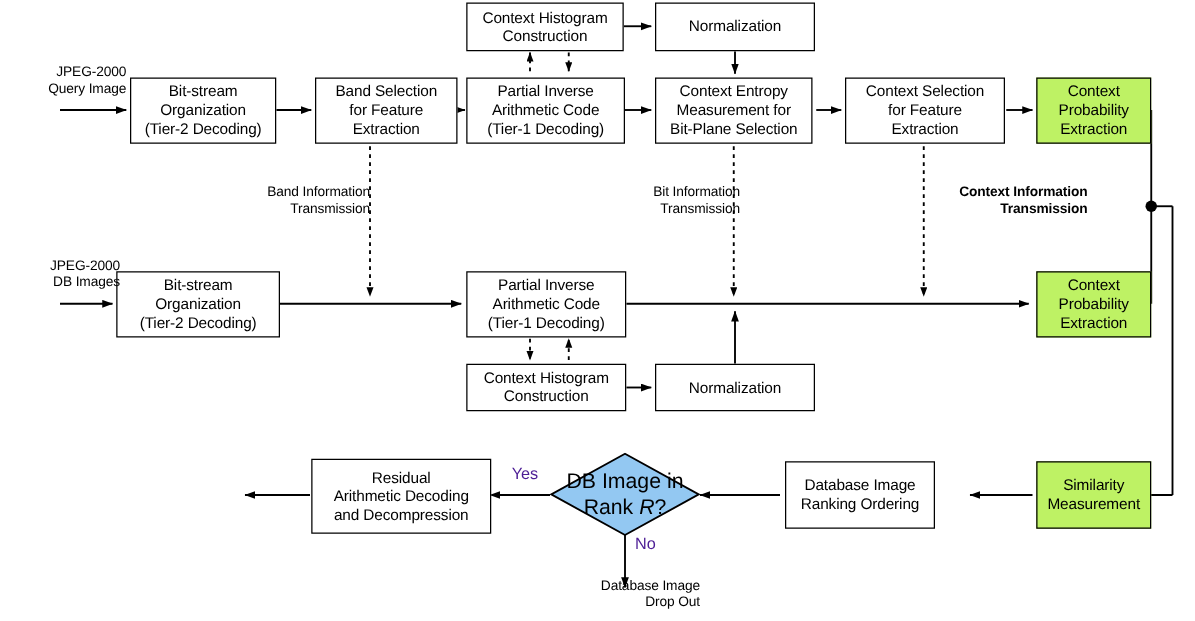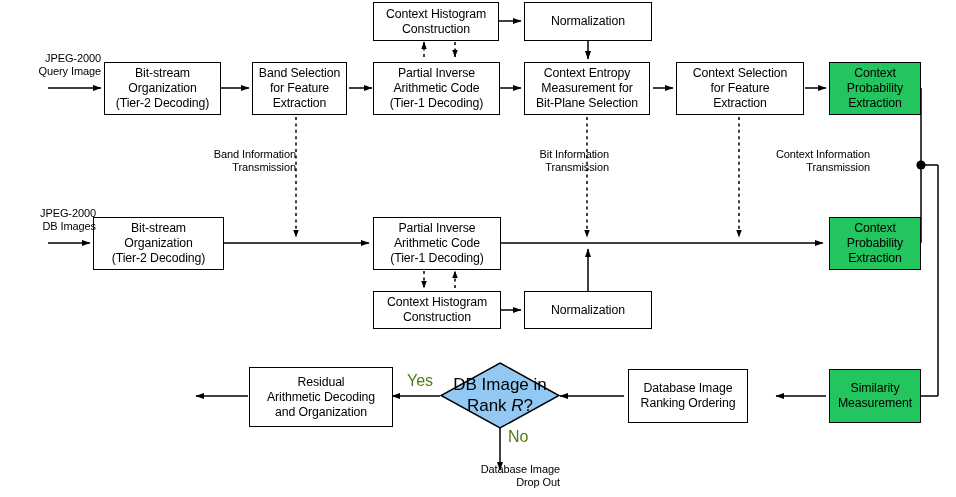--- a/index.html
+++ b/index.html
@@ -30,21 +30,21 @@
     display: flex;
     align-items: center;
     justify-content: center;
     text-align: center;
     font-size: 12.3px;
     line-height: 1.22;
     color: #000000;
     white-space: pre-line;
     letter-spacing: -0.1px;
   }
-  .node.blue { background: #22c55e; }
+  .node.blue { background: #bef264; }
   .diamond {
     position: absolute;
     box-sizing: border-box;
     display: flex;
     align-items: center;
     justify-content: center;
     text-align: center;
     font-size: 17px;
     line-height: 1.22;
     color: #000000;
@@ -64,23 +64,23 @@
     position: absolute;
     font-size: 11px;
     line-height: 1.22;
     color: #000000;
     text-align: right;
     white-space: pre-line;
     letter-spacing: -0.1px;
   }
   .edge-label {
     position: absolute;
-    font-size: 16px;
-    line-height: 1.22;
-    color: #4d7c0f;
+    font-size: 13px;
+    line-height: 1.22;
+    color: #4c1d95;
     text-align: center;
     white-space: pre-line;
   }
   .ital { font-style: italic; }
 </style>
 </head>
 <body>
 
 <div id="stage">
 
@@ -143,21 +143,21 @@
 
       <path d="M424,271 L424,288" marker-end="url(#arwd)"></path>
       <path d="M455,288 L455,271" marker-end="url(#arwd)"></path>
     </g>
   </svg>
 
   <div class="node" style="left:104px; top:62px; width:117px; height:53px;">Bit-stream
 Organization
 (Tier-2 Decoding)</div>
 
-  <div class="node" style="left:252px; top:62px; width:95px; height:53px;">Band Selection
+  <div class="node" style="left:252px; top:62px; width:114px; height:53px;">Band Selection
 for Feature
 Extraction</div>
 
   <div class="node" style="left:373px; top:62px; width:127px; height:53px;">Partial Inverse
 Arithmetic Code
 (Tier-1 Decoding)</div>
 
   <div class="node" style="left:524px; top:62px; width:126px; height:53px;">Context Entropy
 Measurement for
 Bit-Plane Selection</div>
@@ -187,21 +187,21 @@
 Probability
 Extraction</div>
 
   <div class="node" style="left:373px; top:291px; width:128px; height:38px;">Context Histogram
 Construction</div>
 
   <div class="node" style="left:524px; top:291px; width:128px; height:38px;">Normalization</div>
 
   <div class="node" style="left:249px; top:367px; width:144px; height:60px;">Residual
 Arithmetic Decoding
-and Organization</div>
+and Decompression</div>
 
   <div class="diamond" style="left:440px; top:362px; width:120px; height:67px;">
     <svg class="dshape" viewBox="0 0 120 67" preserveAspectRatio="none">
       <polygon points="60,1 119,33.5 60,66 1,33.5" fill="#93C8F2" stroke="#000" stroke-width="1.5"></polygon>
     </svg>
     <span class="dtext"><span>DB Image in</span><br><span>Rank </span><span class="ital">R</span><span>?</span></span>
   </div>
 
   <div class="node" style="left:628px; top:369px; width:120px; height:54px;">Database Image
 Ranking Ordering</div>
@@ -215,23 +215,23 @@
   <div class="freetext" style="left:0px; top:207px; width:96px;">JPEG-2000
 DB Images</div>
 
 
   <div class="freetext" style="left:440px; top:463px; width:120px;">Database Image
 Drop Out</div>
 
   <div class="freetext" style="left:186px; top:148px; width:110px;">Band Information
 Transmission</div>
 
-  <div class="freetext" style="left:499px; top:148px; width:110px;">Bit Information
+  <div class="freetext" style="left:482px; top:148px; width:110px;">Bit Information
 Transmission</div>
 
-  <div class="freetext" style="left:744px; top:148px; width:126px;">Context Information
+  <div class="freetext" style="left:744px; top:148px; width:126px;font-weight:bold;">Context Information
 Transmission</div>
 
   <div class="edge-label" style="left:403px; top:371px; width:34px;">Yes</div>
 
   <div class="edge-label" style="left:508px; top:427px; width:26px; text-align:left;">No</div>
 
 </div>
 
 </body></html>

